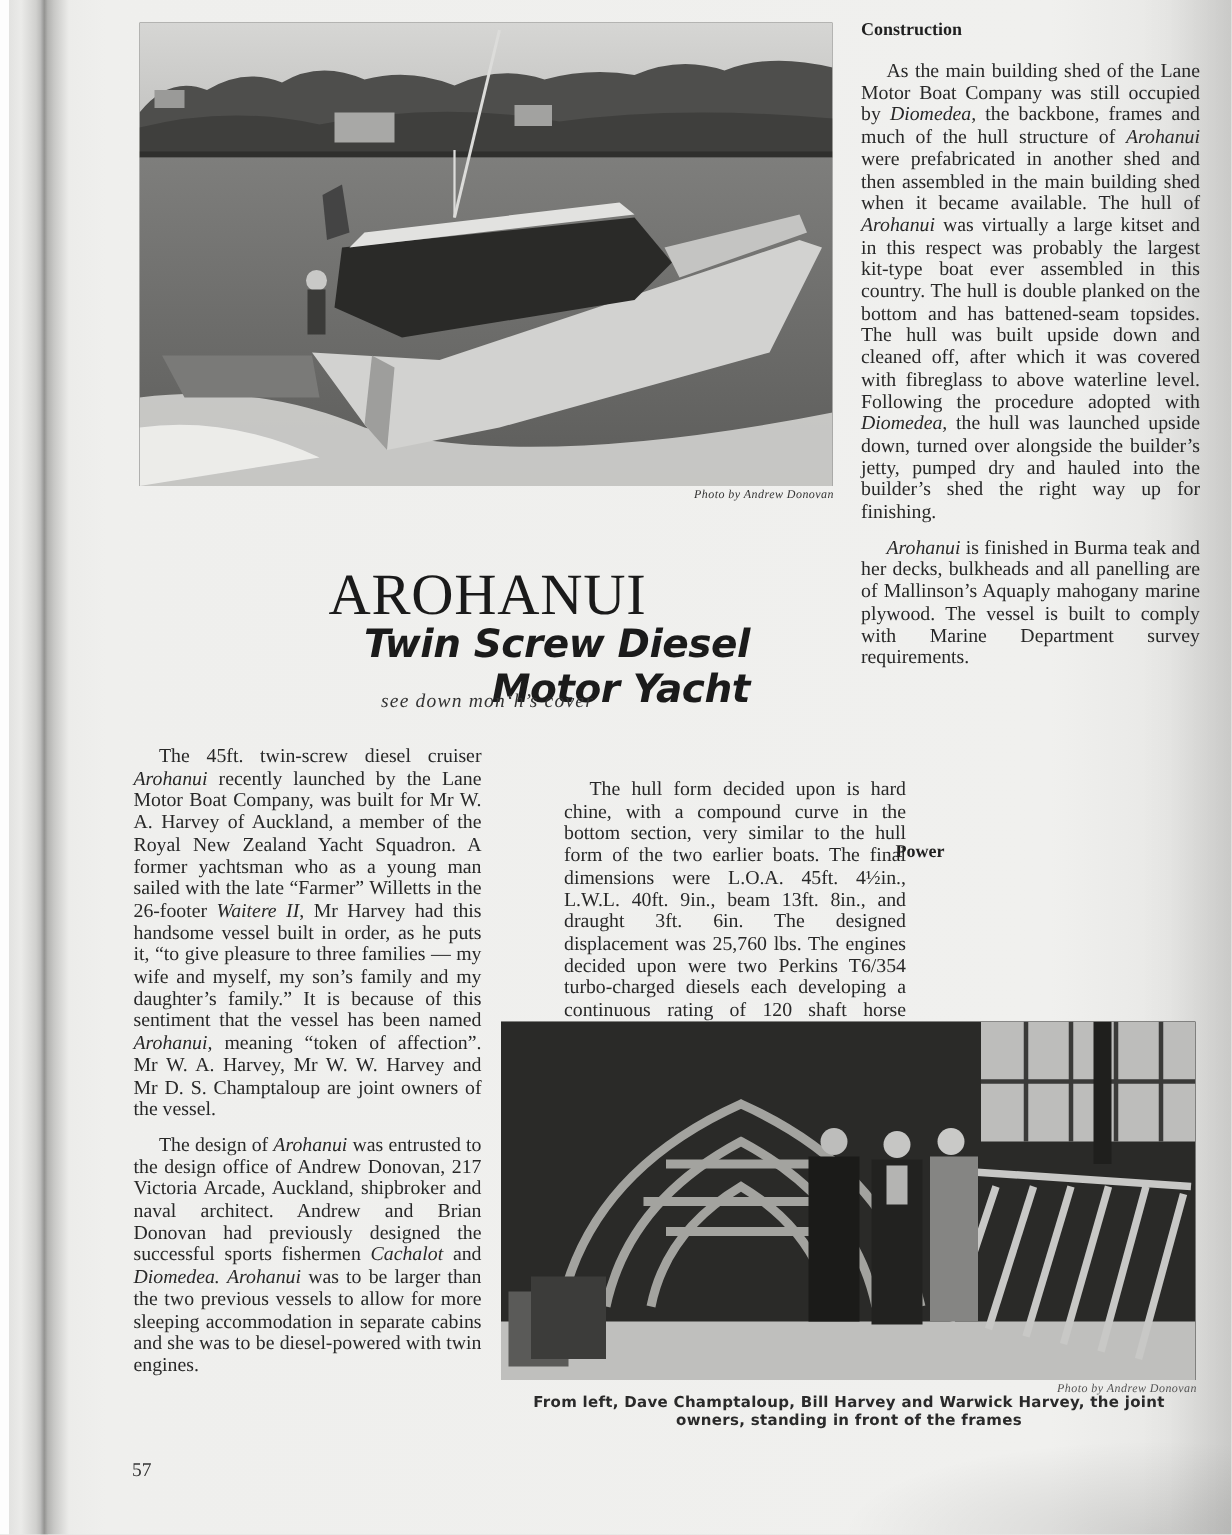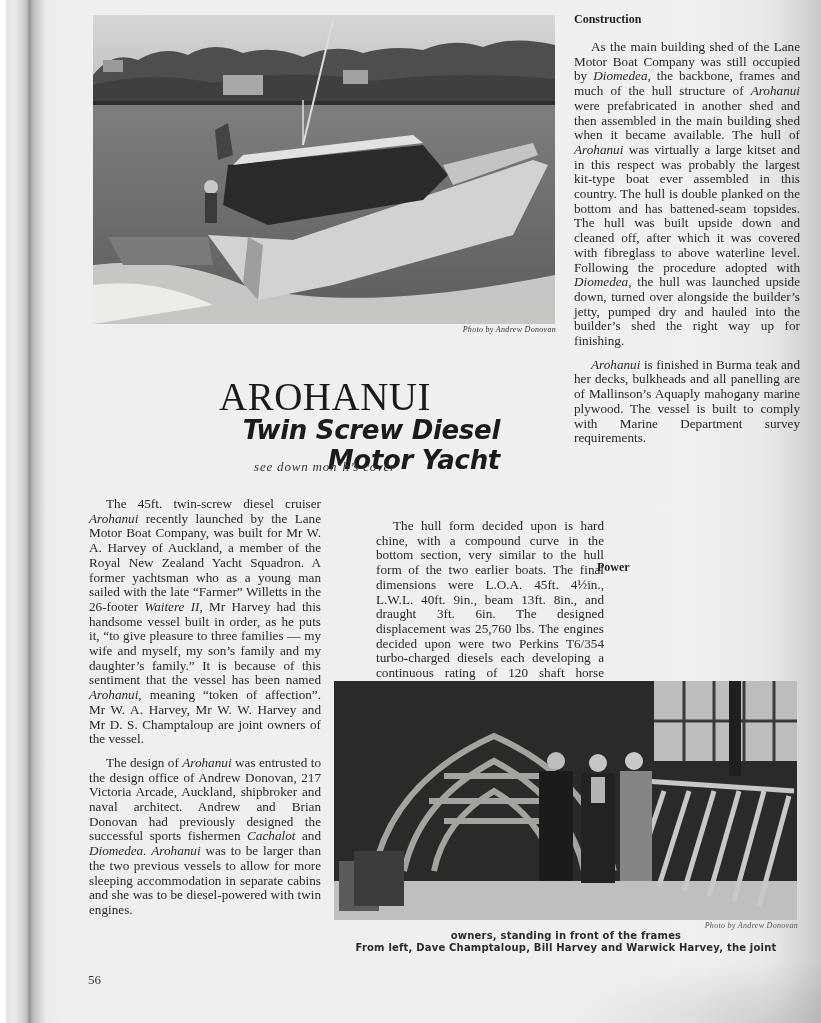--- a/index.html
+++ b/index.html
@@ -158,19 +158,19 @@
       </g>
       <g fill="#5a5a58">
         <rect x="5" y="180" width="40" height="50"></rect>
         <rect x="20" y="170" width="50" height="55" fill="#3c3c3a"></rect>
       </g>
     </svg>
   </div>
   <div class="credit credit-bottom">Photo by Andrew Donovan</div>
 
   <div class="caption">
+    <div>From left, Dave Champtaloup, Bill Harvey and Warwick Harvey, the joint</div>
     <div>owners, standing in front of the frames</div>
-    <div>From left, Dave Champtaloup, Bill Harvey and Warwick Harvey, the joint</div>
   </div>
 
-  <div class="page-number">56</div>
+  <div class="page-number">57</div>
   <div class="magazine-name">SEA SPRAY</div>
 </div>
 
 </body></html>

